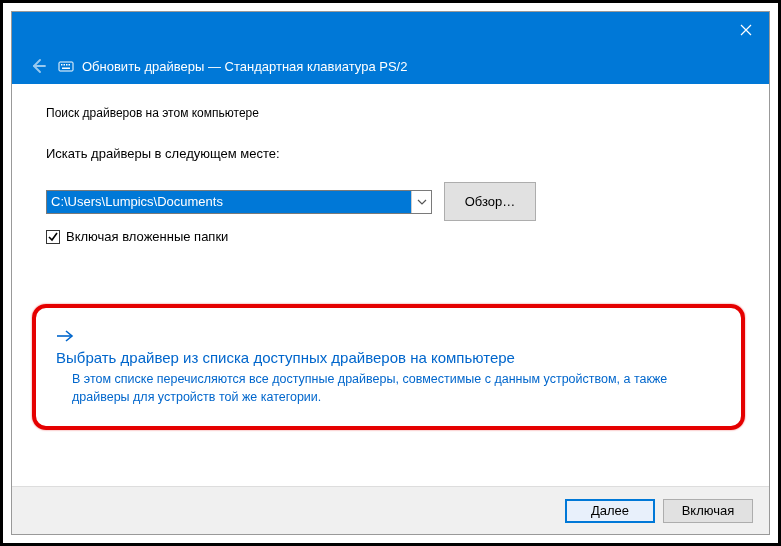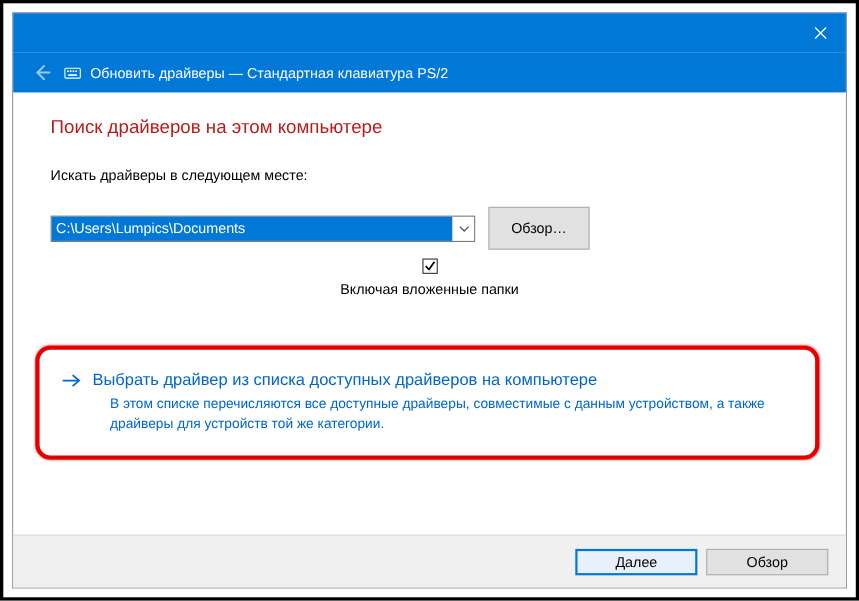--- a/index.html
+++ b/index.html
@@ -67,22 +67,22 @@
       align-items: center;
       justify-content: center;
     }
     .kb-icon svg { width: 16px; height: 16px; }
     .content {
       flex: 1;
       padding: 22px 34px 16px 34px;
       position: relative;
     }
     .page-title {
-      color: #b91c1c;
-      font-size: 17px;
+      color: #000000;
+      font-size: 12px;
       font-weight: 400;
       margin-bottom: 26px;
     }
     .field-label {
       font-size: 13px;
       color: #000;
       margin-bottom: 21px;
     }
     .path-row {
       display: flex;
@@ -127,25 +127,24 @@
       border: 1px solid #adadad;
       background: #e1e1e1;
       font-size: 13px;
       cursor: pointer;
       display: flex;
       align-items: center;
       justify-content: center;
     }
     .checkbox-row {
       display: flex;
-      align-items: center;
+      align-items: flex-end;
       gap: 6px;
       font-size: 13px;
-      margin-bottom: 44px;
-      flex-direction: column;
+      margin-bottom: 60px;
     }
     .checkbox {
       width: 14px;
       height: 14px;
       border: 1px solid #333;
       display: flex;
       align-items: center;
       justify-content: center;
       cursor: pointer;
     }
@@ -153,22 +152,22 @@
     .highlight-box {
       border: 4px solid #e50000;
       border-radius: 14px;
       padding: 18px 20px 20px 20px;
       margin: 0 -10px 0 -14px;
       box-shadow: 0 0 2px rgba(229,0,0,0.6);
     }
     .choice-link {
       display: flex;
       align-items: flex-start;
-      gap: 10px;
-      cursor: pointer;
+      cursor: pointer;
+      flex-direction: column;
     }
     .choice-arrow {
       color: #0066cc;
       flex-shrink: 0;
       margin-top: 2px;
     }
     .choice-arrow svg { width: 18px; height: 16px; }
     .choice-text { flex: 1; }
     .choice-title {
       color: #0066cc;
@@ -186,21 +185,21 @@
       height: 48px;
       border-top: 1px solid #ddd;
       display: flex;
       align-items: center;
       justify-content: flex-end;
       gap: 8px;
       padding-right: 16px;
       background: #f0f0f0;
     }
     .footer-btn {
-      width: 111px;
+      width: 90px;
       height: 24px;
       border: 1px solid #adadad;
       background: #e1e1e1;
       font-size: 13px;
       cursor: pointer;
       display: flex;
       align-items: center;
       justify-content: center;
     }
     .footer-btn.primary {
@@ -281,16 +280,16 @@
         </div>
       </div>
     </div>
   </div>
 
   <div class="footer">
     <div class="footer-btn primary">
       <span>Далее</span>
     </div>
     <div class="footer-btn">
-      <span>Обзор</span>
+      <span>Включая</span>
     </div>
   </div>
 </div>
 
 </body></html>

